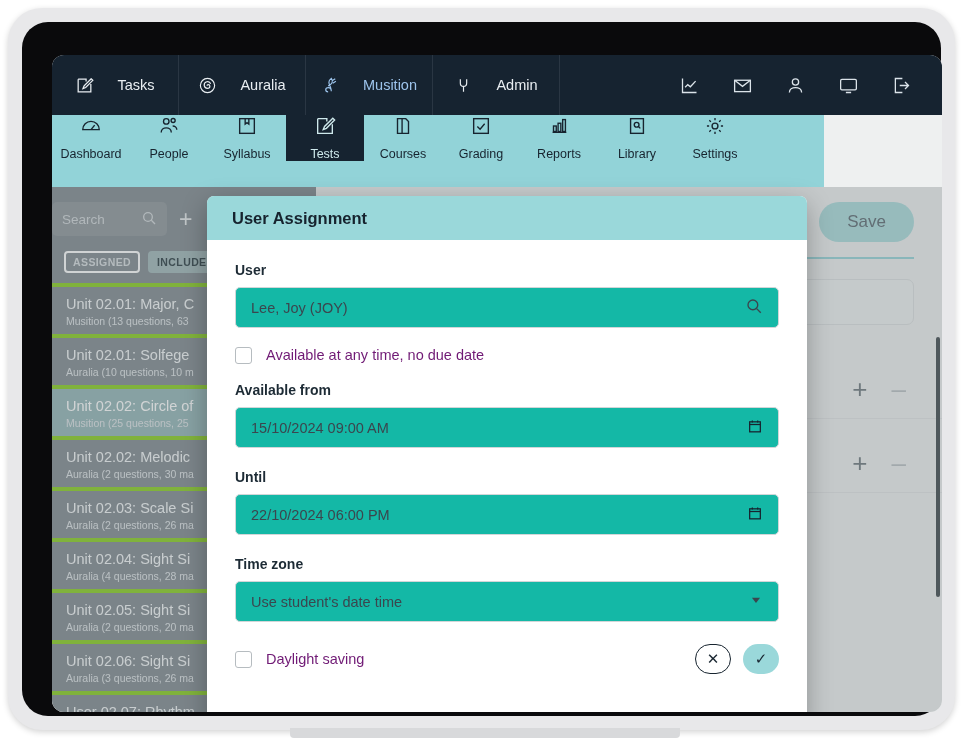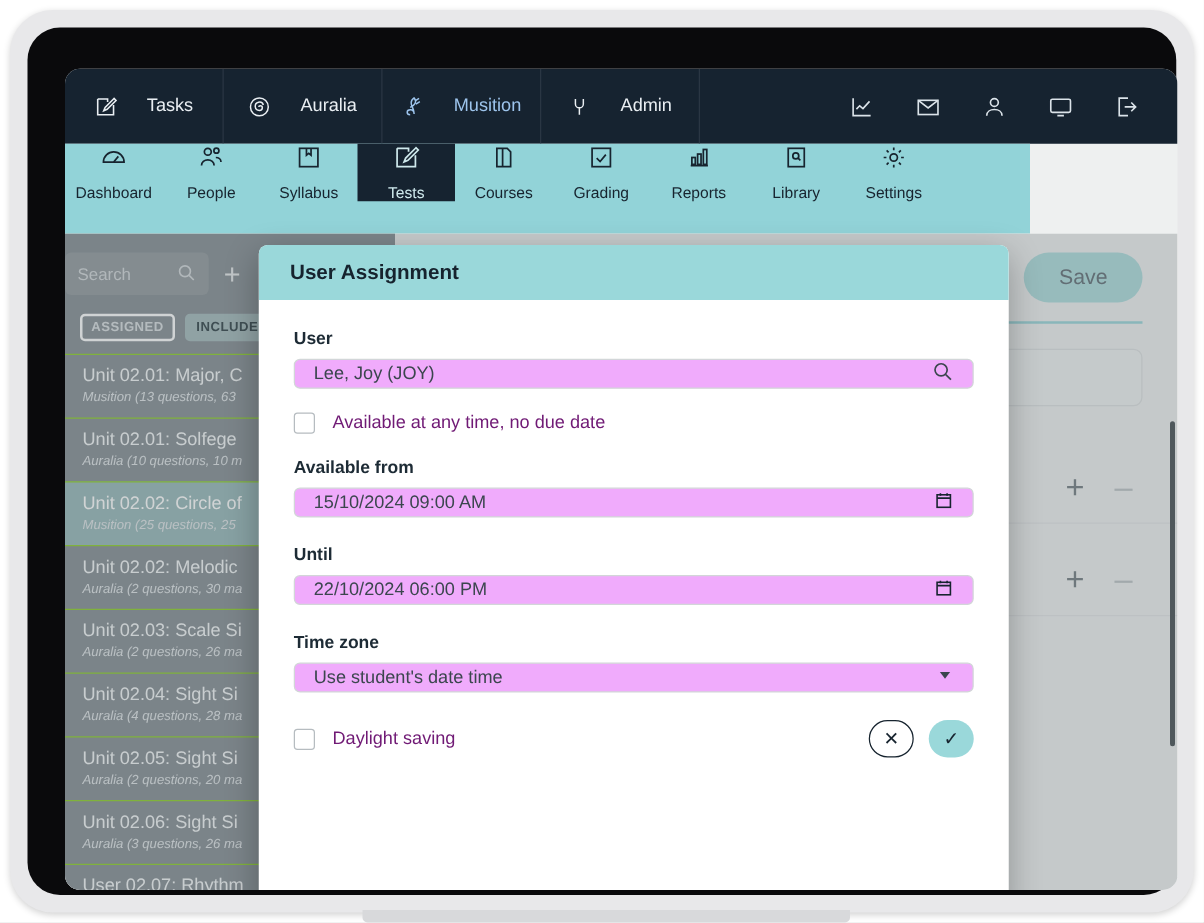--- a/index.html
+++ b/index.html
@@ -116,28 +116,28 @@
   .tag-pill {
     border: 2px solid #ffffff;
     border-radius: 4px;
     padding: 3px 7px;
     font-size: 10.5px; font-weight: bold;
     letter-spacing: .4px;
     color: #d5dadd;
   }
   .tag-pill.on { background: #9db4b6; color: #21343a; border-color:#9db4b6; }
   .list-row {
-    border-top: 1px solid #84cc16;
+    border-top: 4px solid #84cc16;
     padding: 9px 14px 10px 14px;
     height: 51px; overflow: hidden;
   }
   .list-row.sel { background: #8fb3b4; }
   .row-title { color: #f3f6f7; font-size: 14.5px; white-space: nowrap; }
   .list-row.sel .row-title { color: #ffffff; }
-  .row-sub { color: #dde2e5; font-size: 10.5px; margin-top: 3px; white-space: nowrap; font-style: italic; }
+  .row-sub { color: #dde2e5; font-size: 10.5px; margin-top: 3px; white-space: nowrap; }
 
   #right-panel {
     position: absolute; left: 264px; top: 0;
     width: 626px; height: 525px; background: #eef0f0;
   }
   #right-toolbar {
     height: 70px; display: flex; align-items: center;
     justify-content: flex-end; gap: 14px; padding-right: 28px;
   }
   #circle-btn {
@@ -191,27 +191,27 @@
     display: flex; align-items: center;
     padding-left: 25px;
     color: #16232e; font-size: 16.5px; font-weight: bold;
   }
   #modal-body { padding: 22px 28px 0 28px; }
   .field-label {
     font-size: 14px; font-weight: bold; color: #1d2b35;
     margin-bottom: 9px;
   }
   .field-box {
-    height: 24px;
+    height: 41px;
     border: 1px solid #d2d6d8; border-radius: 5px;
     display: flex; align-items: center;
     justify-content: space-between;
     padding: 0 15px;
     font-size: 14.5px; color: #3b464e;
-    background: #f0abfc;
+    background: #14b8a6;
     gap: 32px;
   }
   .field-gap { height: 21px; }
   .check-row {
     display: flex; align-items: center; gap: 14px;
     height: 20px; margin: 17px 0 17px 0;
   }
   .checkbox {
     width: 17px; height: 17px;
     border: 1.4px solid #b6bcc0; border-radius: 3px;

